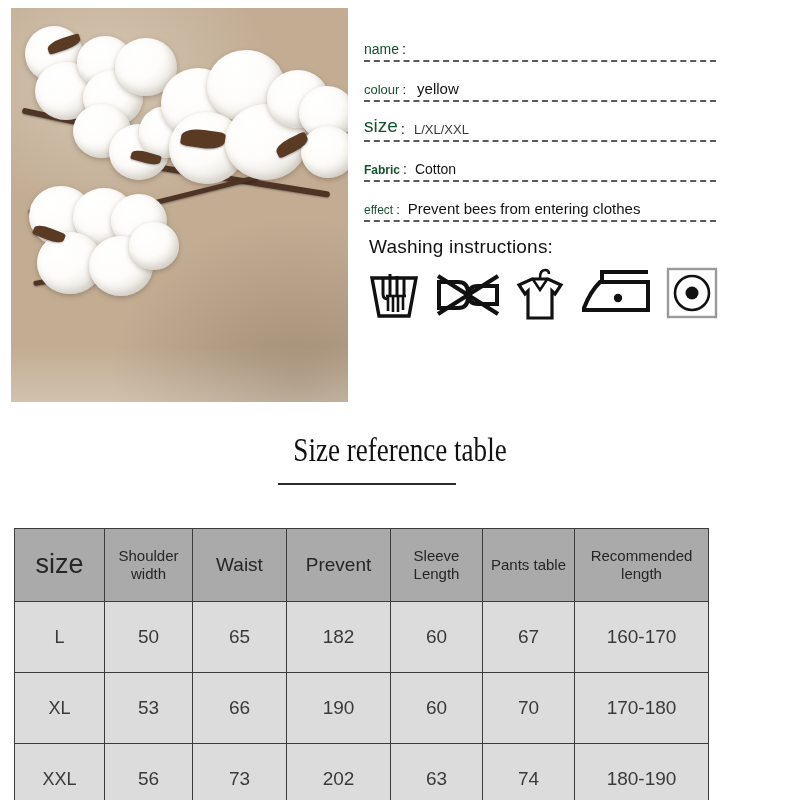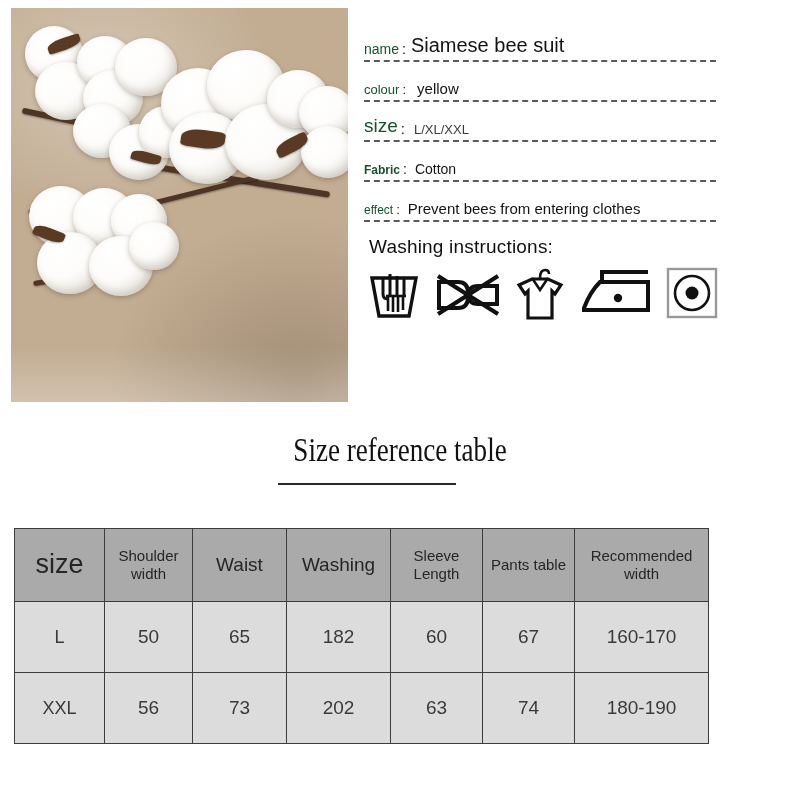--- a/index.html
+++ b/index.html
@@ -248,21 +248,20 @@
   <div class="husk" style="left:22px;  top:220px; width:32px; height:12px; transform:rotate(22deg);"></div>
 
   <div class="photo-fade"></div>
 </div>
 
 <div class="specs">
 
   <div class="spec-row r-name">
     <span class="k">name</span>
     <span class="sep">:</span>
-    <span class="v">Siamese bee suit</span>
   </div>
 
   <div class="spec-row r-colour">
     <span class="k">colour</span>
     <span class="sep">:</span>
     <span class="v">yellow</span>
   </div>
 
   <div class="spec-row r-size">
     <span class="k">size</span>
@@ -335,37 +334,46 @@
     <col style="width:104px">
       <col style="width:92px">
       <col style="width:92px">
       <col style="width:134px">
   </colgroup>
   <thead>
     <tr>
       <th class="h-size">size</th>
       <th>Shoulder width</th>
       <th class="h-wide">Waist</th>
-      <th class="h-wide">Washing</th>
+      <th class="h-wide">Prevent</th>
       <th>Sleeve Length</th>
       <th>Pants table</th>
-      <th>Recommended width</th>
+      <th>Recommended length</th>
     </tr>
   </thead>
   <tbody>
     <tr>
       <td class="c-size">L</td>
       <td>50</td>
       <td>65</td>
       <td>182</td>
       <td>60</td>
       <td>67</td>
       <td>160-170</td>
     </tr>
     <tr>
+      <td class="c-size">XL</td>
+      <td>53</td>
+      <td>66</td>
+      <td>190</td>
+      <td>60</td>
+      <td>70</td>
+      <td>170-180</td>
+    </tr>
+    <tr>
       <td class="c-size">XXL</td>
       <td>56</td>
       <td>73</td>
       <td>202</td>
       <td>63</td>
       <td>74</td>
       <td>180-190</td>
     </tr>
   </tbody>
 </table>

